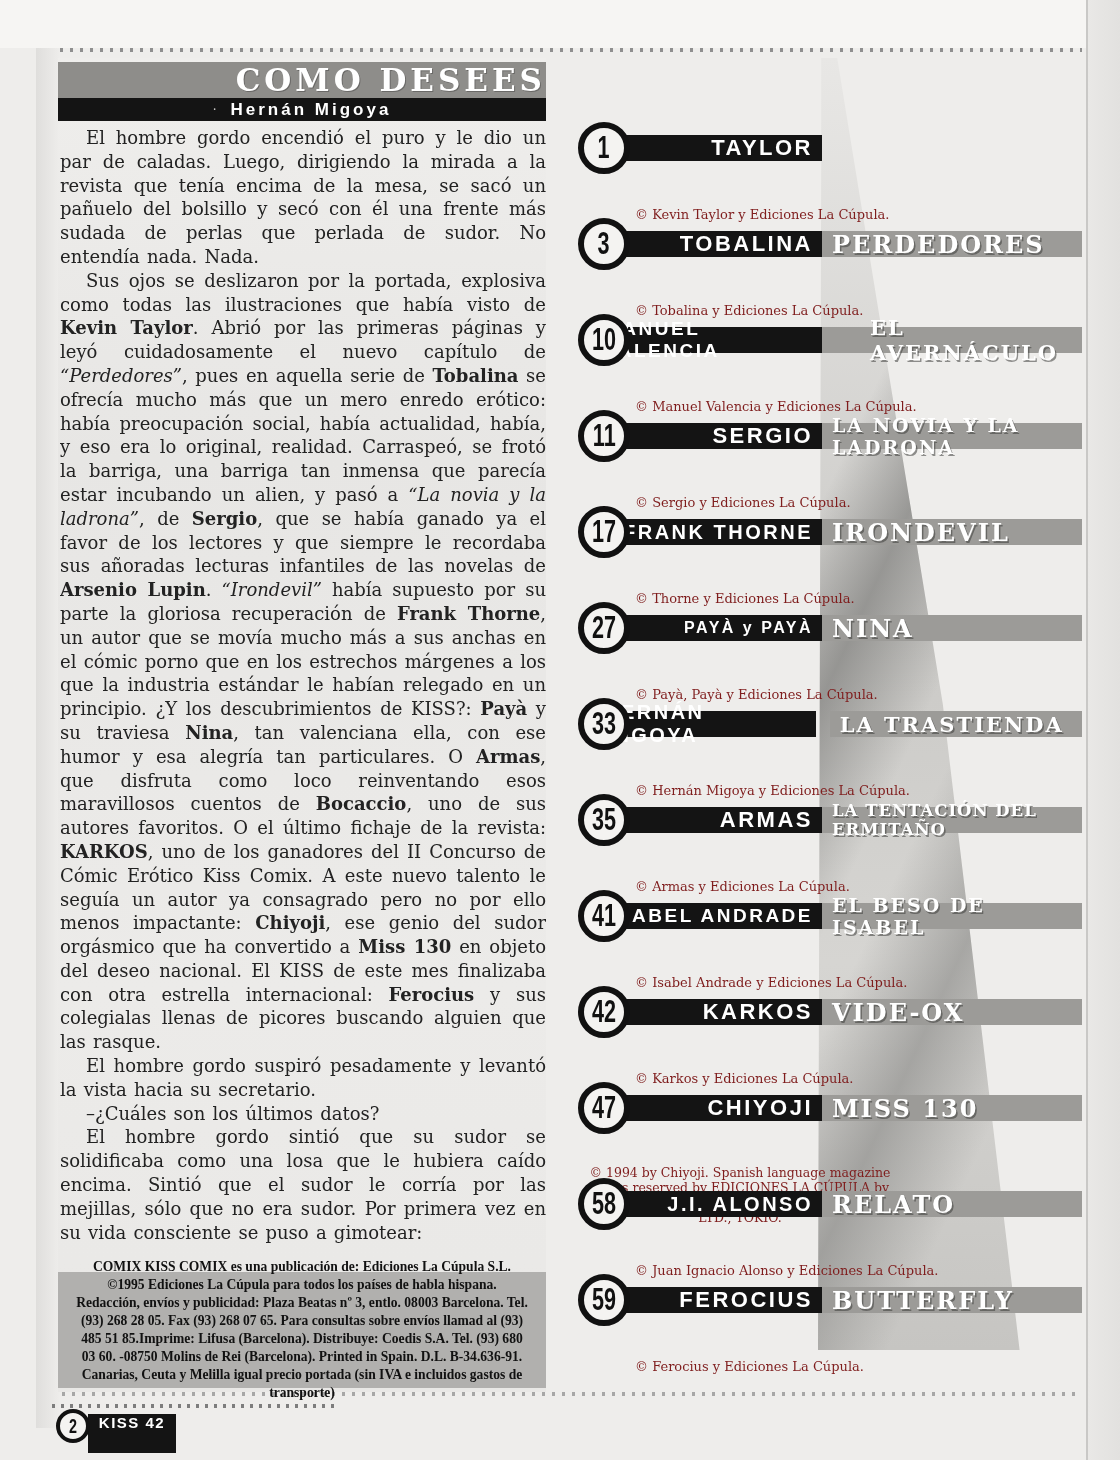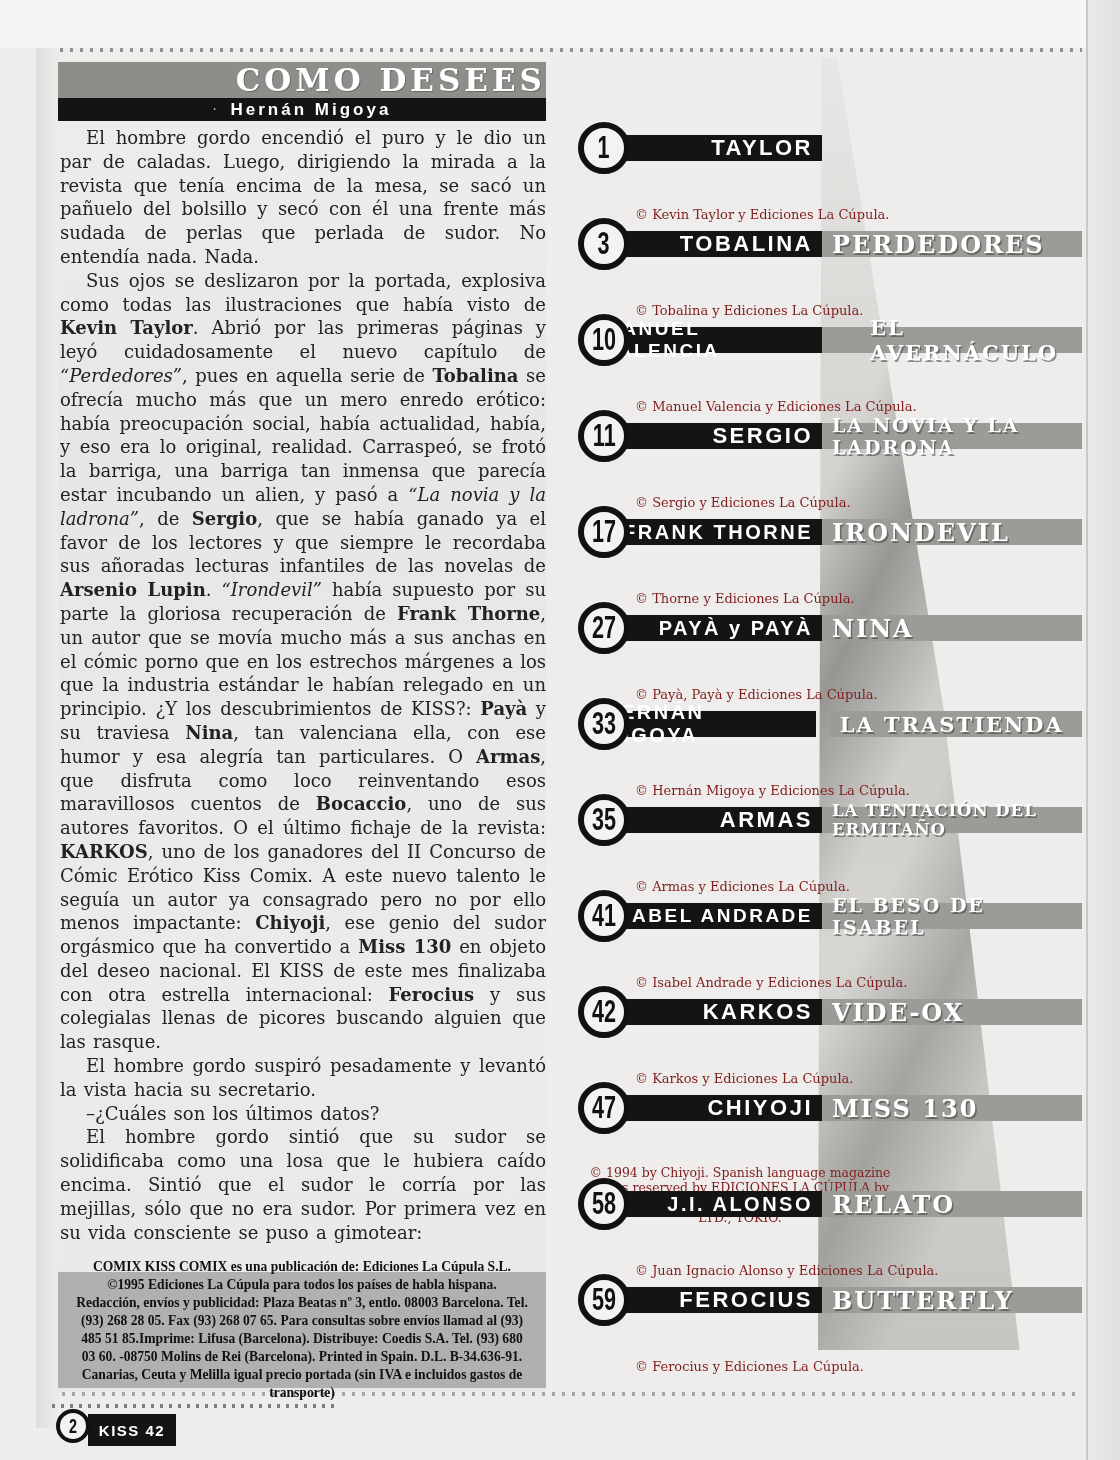--- a/index.html
+++ b/index.html
@@ -71,22 +71,22 @@
     display:flex;align-items:center;padding-left:10px;
     text-shadow:1.5px 1.5px 0 rgba(60,60,58,.55);}
   .credit{position:absolute;left:75px;top:34px;font-size:13px;color:#7f1d1d;
     font-family:"DejaVu Serif",serif;margin-top:40px;}
   .credit.centered{left:22px;width:316px;text-align:center;font-size:12.5px;line-height:15px;top:32px;}
   
   .footer-circle{left:56px;top:1409px;width:34px;height:34px;border-radius:50%;
     background:#f4f3f1;border:4px solid #111;display:flex;align-items:center;justify-content:center;z-index:3;}
   .footer-num{font-family:"Liberation Sans",sans-serif;font-weight:bold;font-size:18px;color:#111;
     transform:scale(.8,1.1);}
-  .footer-bar{left:88px;top:1414px;width:88px;height:32px;background:var(--bar-black);
-    display:flex;align-items:center;justify-content:center;z-index:2;}
+  .footer-bar{left:88px;top:1414px;width:88px;height:39px;background:var(--bar-black);
+    display:flex;justify-content:center;z-index:2;}
   .footer-logo{color:#fff;font-family:"Liberation Sans",sans-serif;font-weight:bold;
     font-size:15px;letter-spacing:1.5px;}
 </style>
 </head>
 <body>
 
 <div class="abs top-strip"></div>
 <div class="abs edge-left"></div>
 <div class="abs article-bg"></div>
 <div class="abs watermark"></div>
@@ -160,21 +160,21 @@
         <div class="bar-author" style="font-size: 20px;">FRANK THORNE</div>
         <div class="bar-title" style="font-size: 24px; letter-spacing: 2px;">IRONDEVIL</div>
       </div>
       <div class="num-circle">
         <span class="num">17</span>
       </div>
       <div class="credit">© Thorne y Ediciones La Cúpula.</div>
     </div>
     <div class="abs toc-entry" style="top: 613px;">
       <div class="bar-row">
-        <div class="bar-author" style="font-size: 20px;">PAYÀ y PAYÀ</div>
+        <div class="bar-author" style="font-size: 16px;">PAYÀ y PAYÀ</div>
         <div class="bar-title" style="font-size: 24px; letter-spacing: 2px;">NINA</div>
       </div>
       <div class="num-circle">
         <span class="num">27</span>
       </div>
       <div class="credit">© Payà, Payà y Ediciones La Cúpula.</div>
     </div>
     <div class="abs toc-entry" style="top: 709px;">
       <div class="bar-row">
         <div class="bar-author" style="font-size: 20px;">HERNÁN MIGOYA</div>

